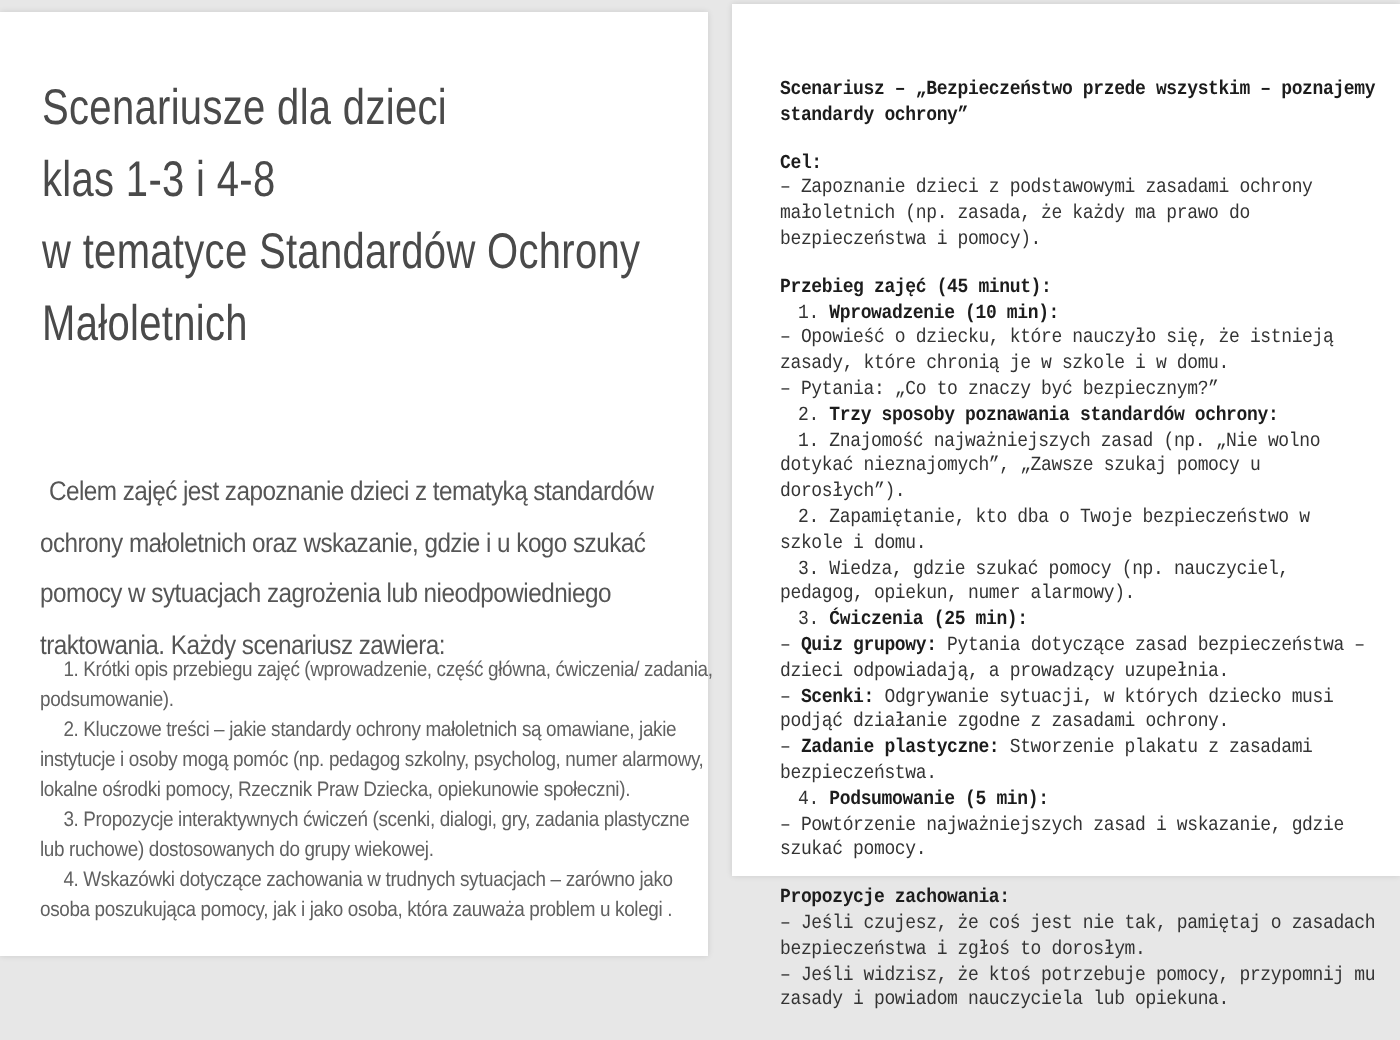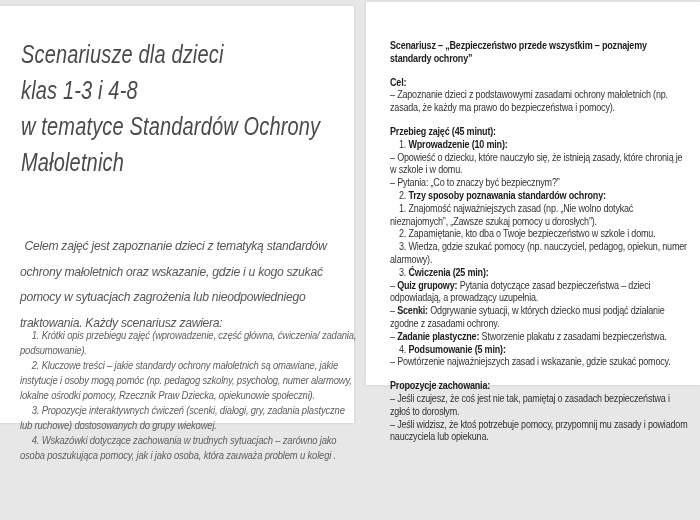--- a/index.html
+++ b/index.html
@@ -8,22 +8,22 @@
     background:#e7e7e7;
     position:relative;
     overflow:hidden;
     font-family:"Liberation Sans", sans-serif;
   }
   .page {
     position:absolute;
     background:#ffffff;
     box-shadow:0 0 3px rgba(0,0,0,0.12);
   }
-  .page-left  { left:0;    top:6px; width:354px; height:417px;font-style:italic; }
-  .page-right { left:366px; top:2px; width:334px; height:383px; }
+  .page-left  { left:0;    top:6px; width:354px; height:472px; }
+  .page-right { left:366px; top:2px; width:334px; height:436px;font-family:Liberation Mono, monospace; }
 
   
   .title-block {
     position:absolute; left:21px; top:30px;
     color:#4a4a4a;
     font-weight:300;
   }
   .title-line {
     display:block;
     font-size:25px;

